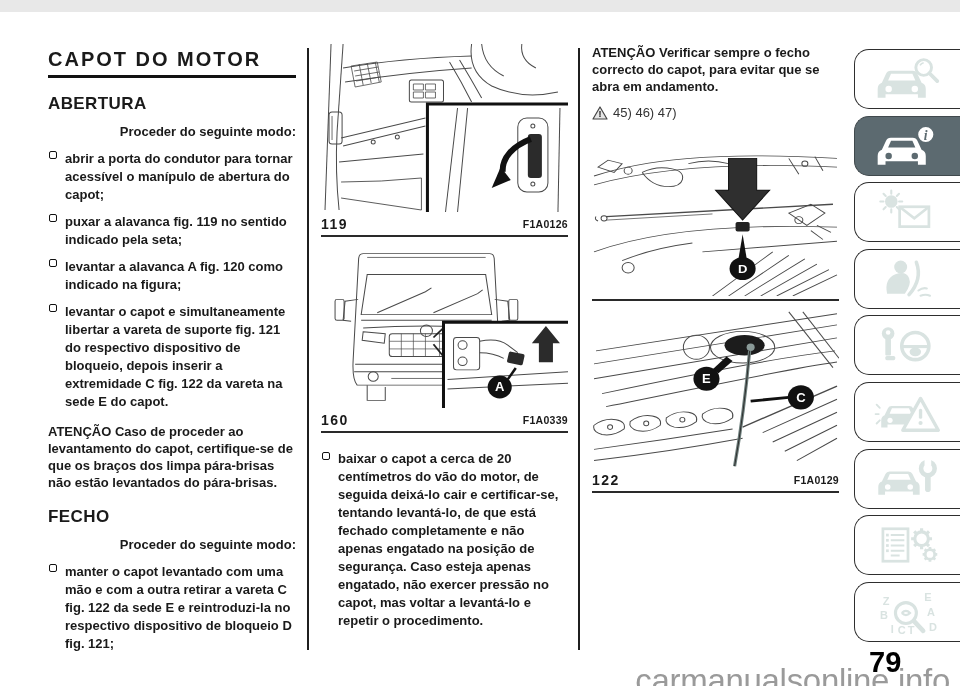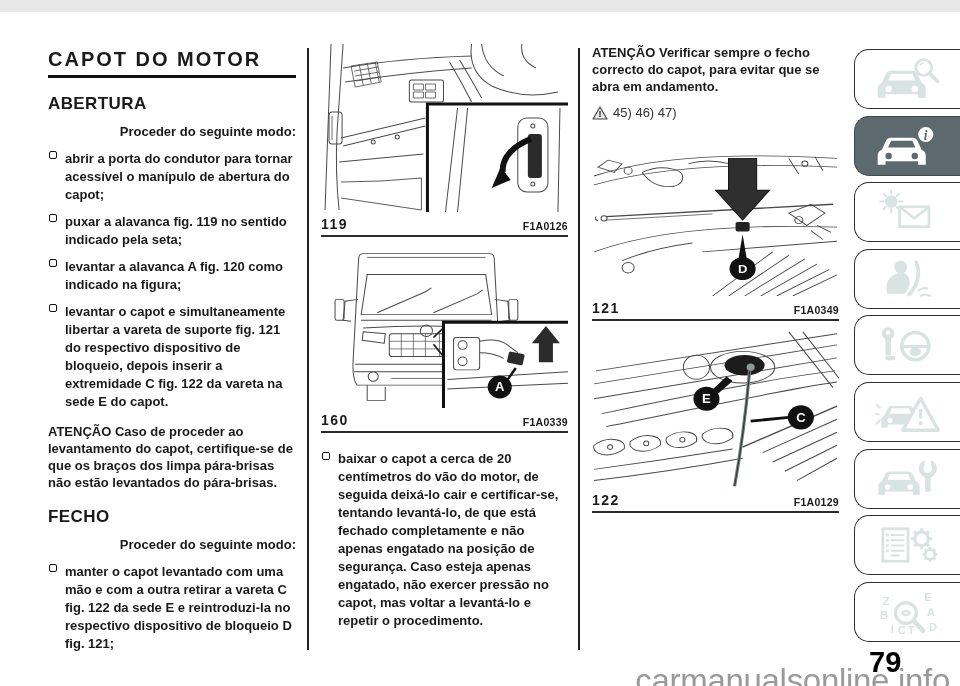--- a/index.html
+++ b/index.html
@@ -18,21 +18,21 @@
   .h2 { font-size:17px; font-weight:bold; letter-spacing:.4px; margin-top:16px; }
   .body { font-size:13px; line-height:17px; margin:0;font-weight:bold; }
   .intro { margin-top:9px;text-align:right; }
   .bullet { position:relative; padding-left:17px; margin-top:9px; }
   .sq { position:absolute; left:1px; top:2.5px; width:8px; height:8px;
         border:1.8px solid #111; border-radius:2px; box-sizing:border-box; }
   .note { margin-top:13px; }
   .fig { margin:0; }
   .fig + .fig { margin-top:9px; }
   .art { width:100%; display:block; }
-  .figcap { display:flex; justify-content:space-between; align-items:flex-end; margin-top:4px; }
+  .figcap { display:flex; justify-content:space-between; align-items:center; margin-top:4px; }
   .fignum { font-weight:bold; font-size:14px; letter-spacing:1.5px; }
   .figcode { font-weight:bold; font-size:10.5px; letter-spacing:.3px; }
   .figrule { height:2px; background:#2a2a2a; margin-top:3px; }
   .mid-bullet { margin-top:16px; }
   .warnrow { display:flex; align-items:center; gap:5px; margin-top:10px; }
   .warnrefs { font-size:13px; color:#333; }
   .fig121 { margin-top:26px; }
   
   .sidebar { position:absolute; right:0; top:37px; display:flex; flex-direction:column; align-items:flex-end; }
   .tab {
@@ -246,24 +246,20 @@
           <circle cx="36" cy="138" r="6"></circle>
           <path d="M120 170 L180 120 M136 170 L196 124 M152 170 L212 128 M168 170 L224 134 M184 170 L236 140 M200 170 L244 146"></path>
           <path d="M110 120 L244 108"></path>
         </g>
         <polygon points="136,14 164,14 164,50 177,50 150,84 123,50 136,50" fill="#2f2f2f" stroke="#111" stroke-width="1"></polygon>
         <rect x="143" y="86" width="14" height="11" rx="2" fill="#222"></rect>
         <polygon points="150,100 146,127 154,127" fill="#111"></polygon>
         <circle cx="150" cy="139" r="13" fill="#111"></circle>
         <text class="figlabel" x="150" y="143.5">D</text>
       </svg>
-      <div class="figcap">
-        <span class="fignum">121</span>
-        <span class="figcode">F1A0349</span>
-      </div>
       <div class="figrule"></div>
     </div>
 
     <div class="fig">
       <svg class="art" style="height:158px" viewBox="0 0 246 170" preserveAspectRatio="none">
         <g class="ln">
           <path d="M4 44 L244 4"></path>
             <path d="M2 58 L244 16"></path>
             <path d="M2 74 L244 30"></path>
           <path d="M210 2 L246 52"></path>

